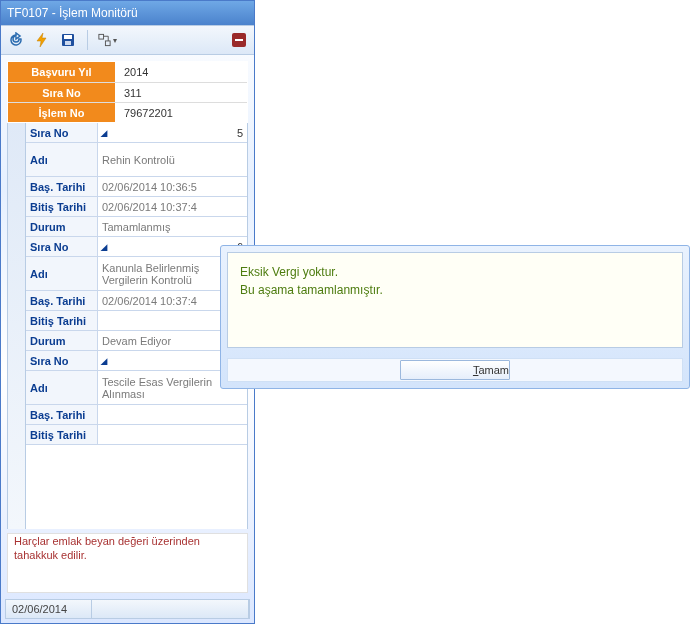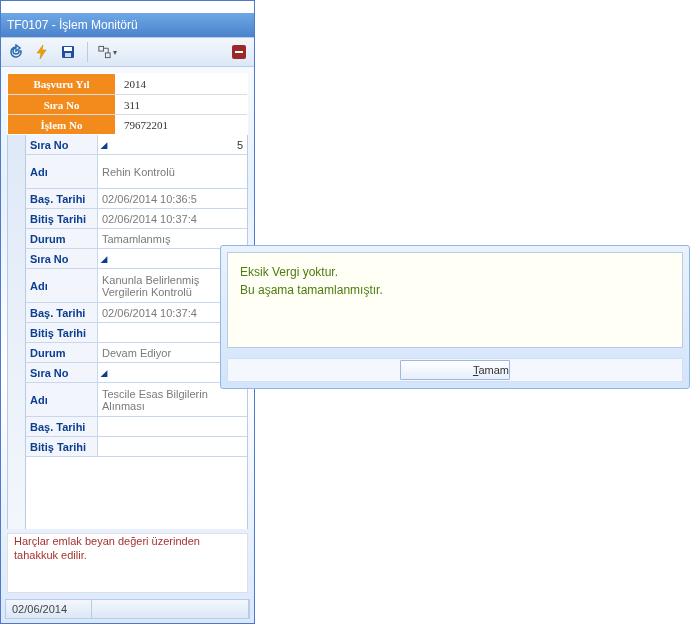--- a/index.html
+++ b/index.html
@@ -24,21 +24,20 @@
     flex-direction: column;
   }
   .titlebar {
     height: 24px;
     background: linear-gradient(180deg,#6fa8e6,#4b82cc);
     color: #fff;
     display: flex;
     align-items: center;
     padding: 0 6px;
     font-size: 12px;
-    margin-top: 12px;
   }
   .toolbar {
     height: 30px;
     background: linear-gradient(180deg,#f3f7fc,#dce8f7);
     border-top: 1px solid #b8cce4;
     border-bottom: 1px solid #b8cce4;
     display: flex;
     align-items: center;
     gap: 4px;
     padding: 0 4px;
@@ -49,21 +48,20 @@
     border: 1px solid transparent;
     border-radius: 2px;
     cursor: default;
   }
   .tb-sep { width:1px; height:20px; background:#b8cce4; margin:0 4px; }
   .tb-spacer { flex:1; }
 
   .header-block {
     margin: 6px 6px 0 6px;
     border: 1px solid #fff;
-    font-family: Liberation Serif, serif;
   }
   .form-row {
     display: flex;
     height: 20px;
     background: #fff;
   }
   .form-row + .form-row { border-top: 1px solid #ddd; }
   .form-label {
     width: 108px;
     background: #f28a1c;
@@ -322,21 +320,21 @@
           <div class="gcell-label">Durum</div>
           <div class="gcell-val ">Devam Ediyor</div>
         </div>
         <div class="gcell-row">
           <div class="gcell-label">Sıra No</div>
           <div class="gcell-sort">◢</div>
           <div class="gcell-val num">7</div>
         </div>
         <div class="gcell-row tall">
           <div class="gcell-label">Adı</div>
-          <div class="gcell-val ">Tescile Esas Bilgilerin Alınması</div>
+          <div class="gcell-val ">Tescile Esas Vergilerin Alınması</div>
         </div>
         <div class="gcell-row">
           <div class="gcell-label">Baş. Tarihi</div>
           <div class="gcell-val "></div>
         </div>
         <div class="gcell-row">
           <div class="gcell-label">Bitiş Tarihi</div>
           <div class="gcell-val "></div>
         </div>
       </div>

